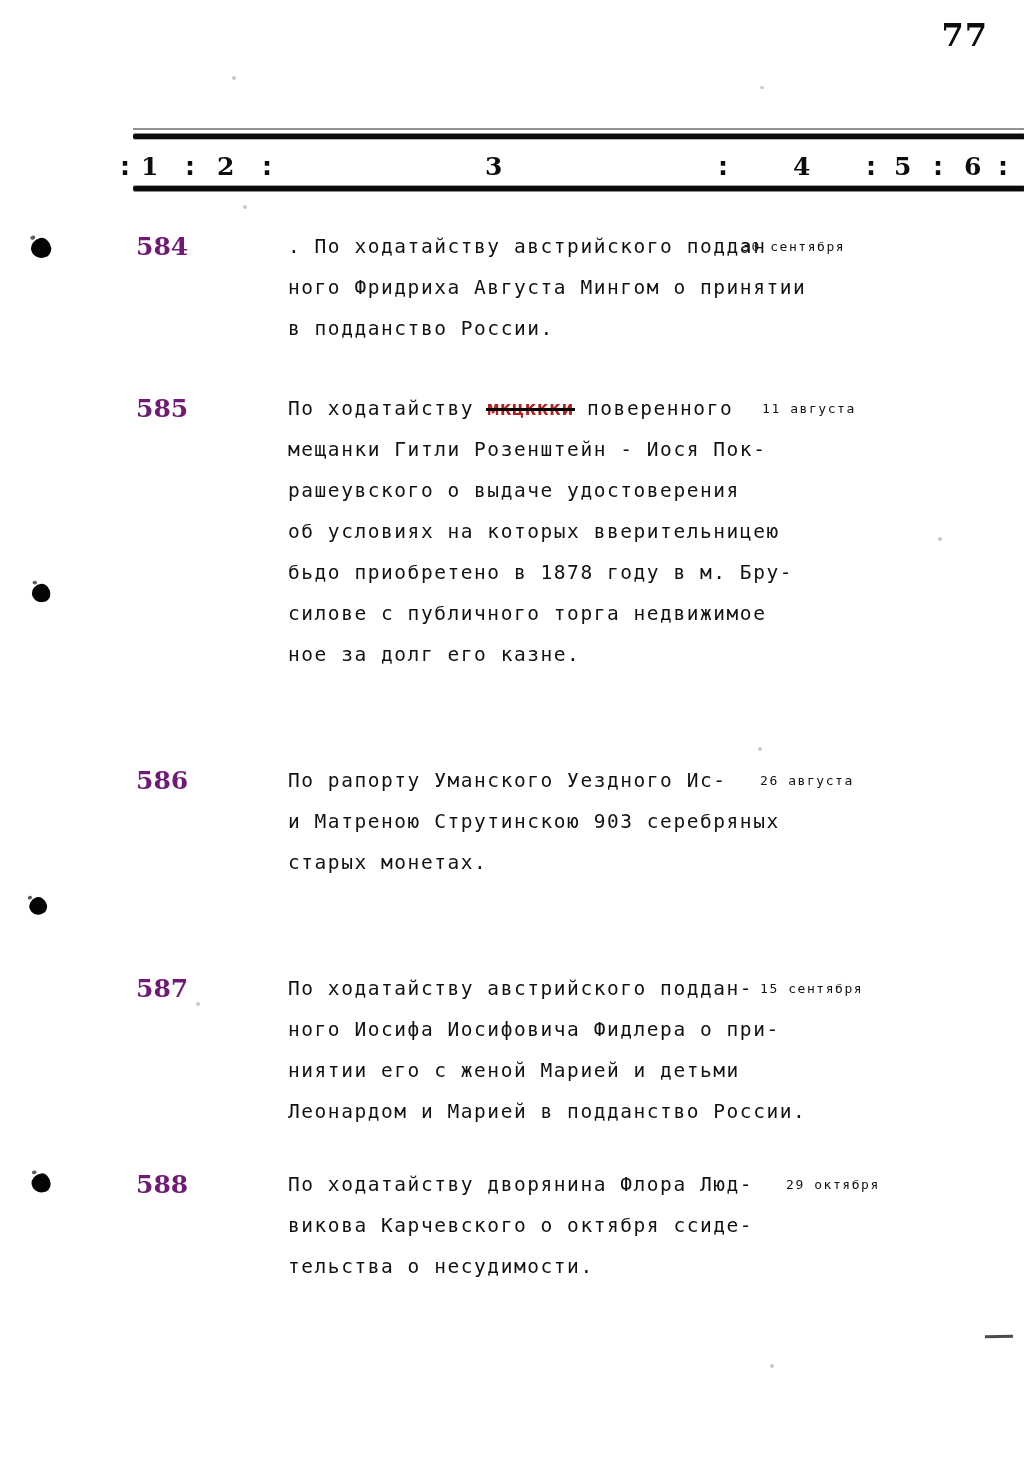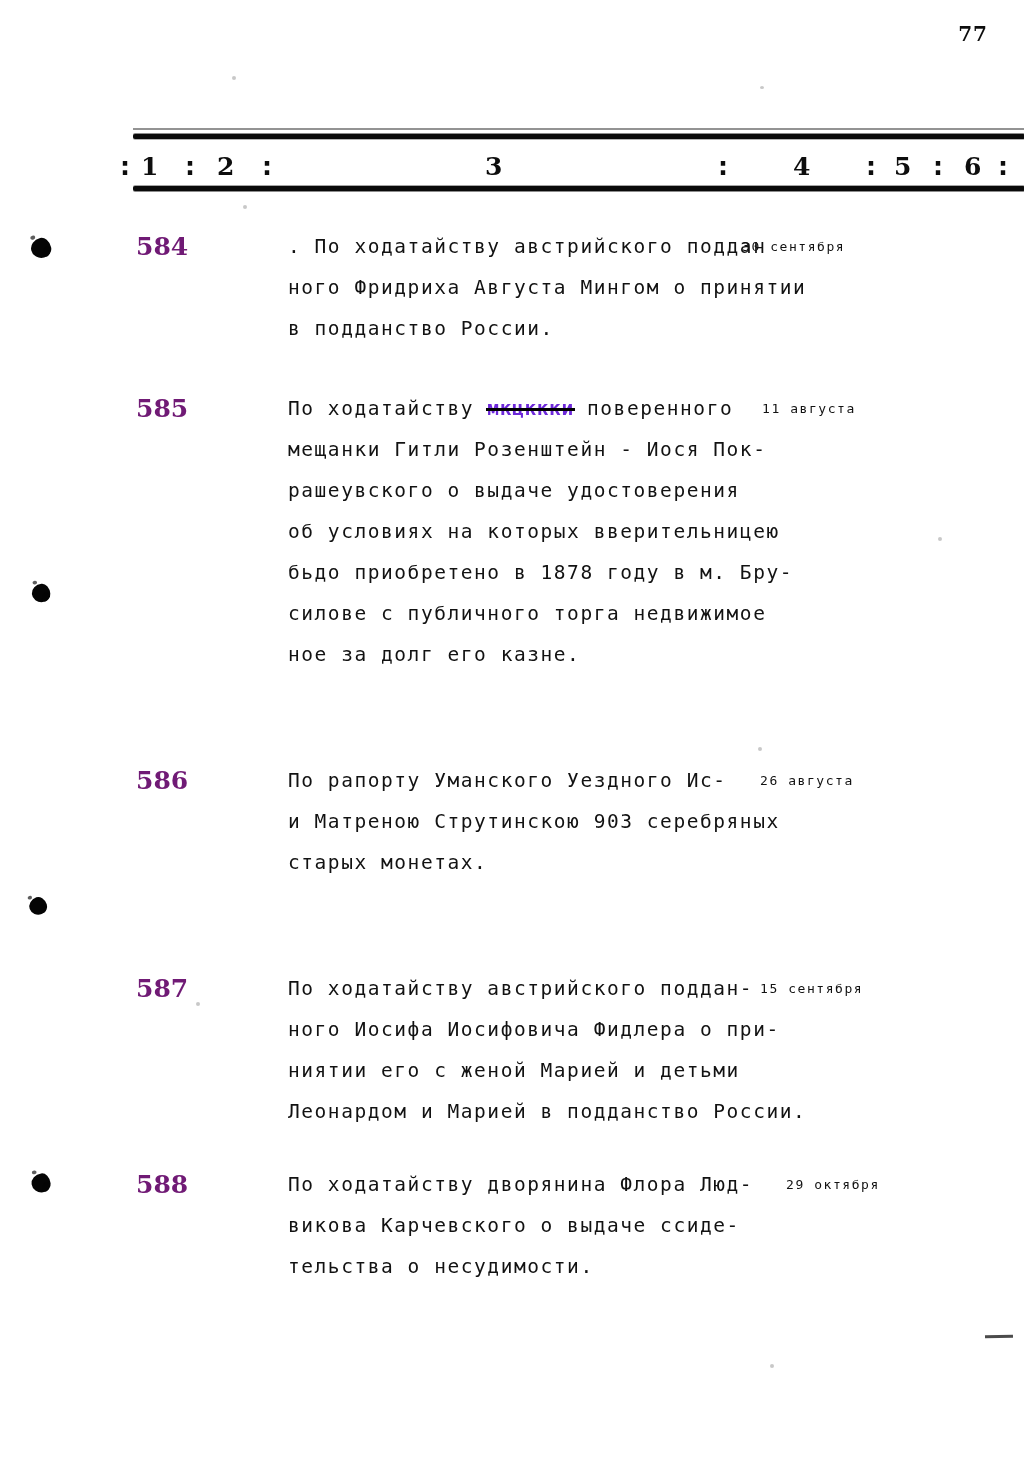--- a/index.html
+++ b/index.html
@@ -13,26 +13,26 @@
     position: relative;
     overflow: hidden;
     font-family: "DejaVu Sans Mono", "Liberation Mono", monospace;
     color: #111111;
     -webkit-font-smoothing: none;
   }
 
   
   #page-number {
     position: absolute;
-    top: 22px;
+    top: 16px;
     left: 0;
     width: 988px;
     text-align: right;
     font-family: "DejaVu Serif", "Liberation Serif", serif;
-    font-size: 20px;
+    font-size: 32px;
     font-weight: 700;
     letter-spacing: 1px;
     color: #0d0d0d;
   }
 
   
   .rule {
     position: absolute;
     left: 133px;
     width: 892px;
@@ -133,21 +133,21 @@
     line-height: 41px;
     font-size: 19.5px;
     letter-spacing: 1.55px;
     white-space: pre;
     color: #121212;
   }
   .entry-line .strike {
     font-weight: 700;
     letter-spacing: 0.6px;
     position: relative;
-    color: #6d28d9;
+    color: #b91c1c;
   }
   .entry-line .strike::after {
     content: "";
     position: absolute;
     left: -1px;
     right: -1px;
     top: 46%;
     height: 3px;
     background: #000;
   }
@@ -276,21 +276,21 @@
         <div class="entry-line">ного Иосифа Иосифовича Фидлера о при-</div>
         <div class="entry-line">ниятии его с женой Марией и детьми</div>
         <div class="entry-line">Леонардом и Марией в подданство России.</div>
       </div>
       <div class="entry-date" style="left: 760px;">15 сентября</div>
     </div>
     <div class="entry" style="top: 1164px;">
       <div class="entry-number">588</div>
       <div class="entry-body">
         <div class="entry-line">По ходатайству дворянина Флора Люд-</div>
-        <div class="entry-line">викова Карчевского о выдаче ссиде-</div>
+        <div class="entry-line">викова Карчевского о октября ссиде-</div>
         <div class="entry-line">тельства о несудимости.</div>
       </div>
       <div class="entry-date" style="left: 786px;">29 октября</div>
     </div>
   </div>
 
 <div id="margin-marks">
     <div class="ink-blot" style="left: 31px; top: 238px; transform: rotate(-14deg) scale(1);"></div>
     <div class="ink-blot" style="left: 31px; top: 583px; transform: rotate(-6deg) scale(0.92);"></div>
     <div class="ink-blot" style="left: 28px; top: 896px; transform: rotate(-20deg) scale(0.88);"></div>

